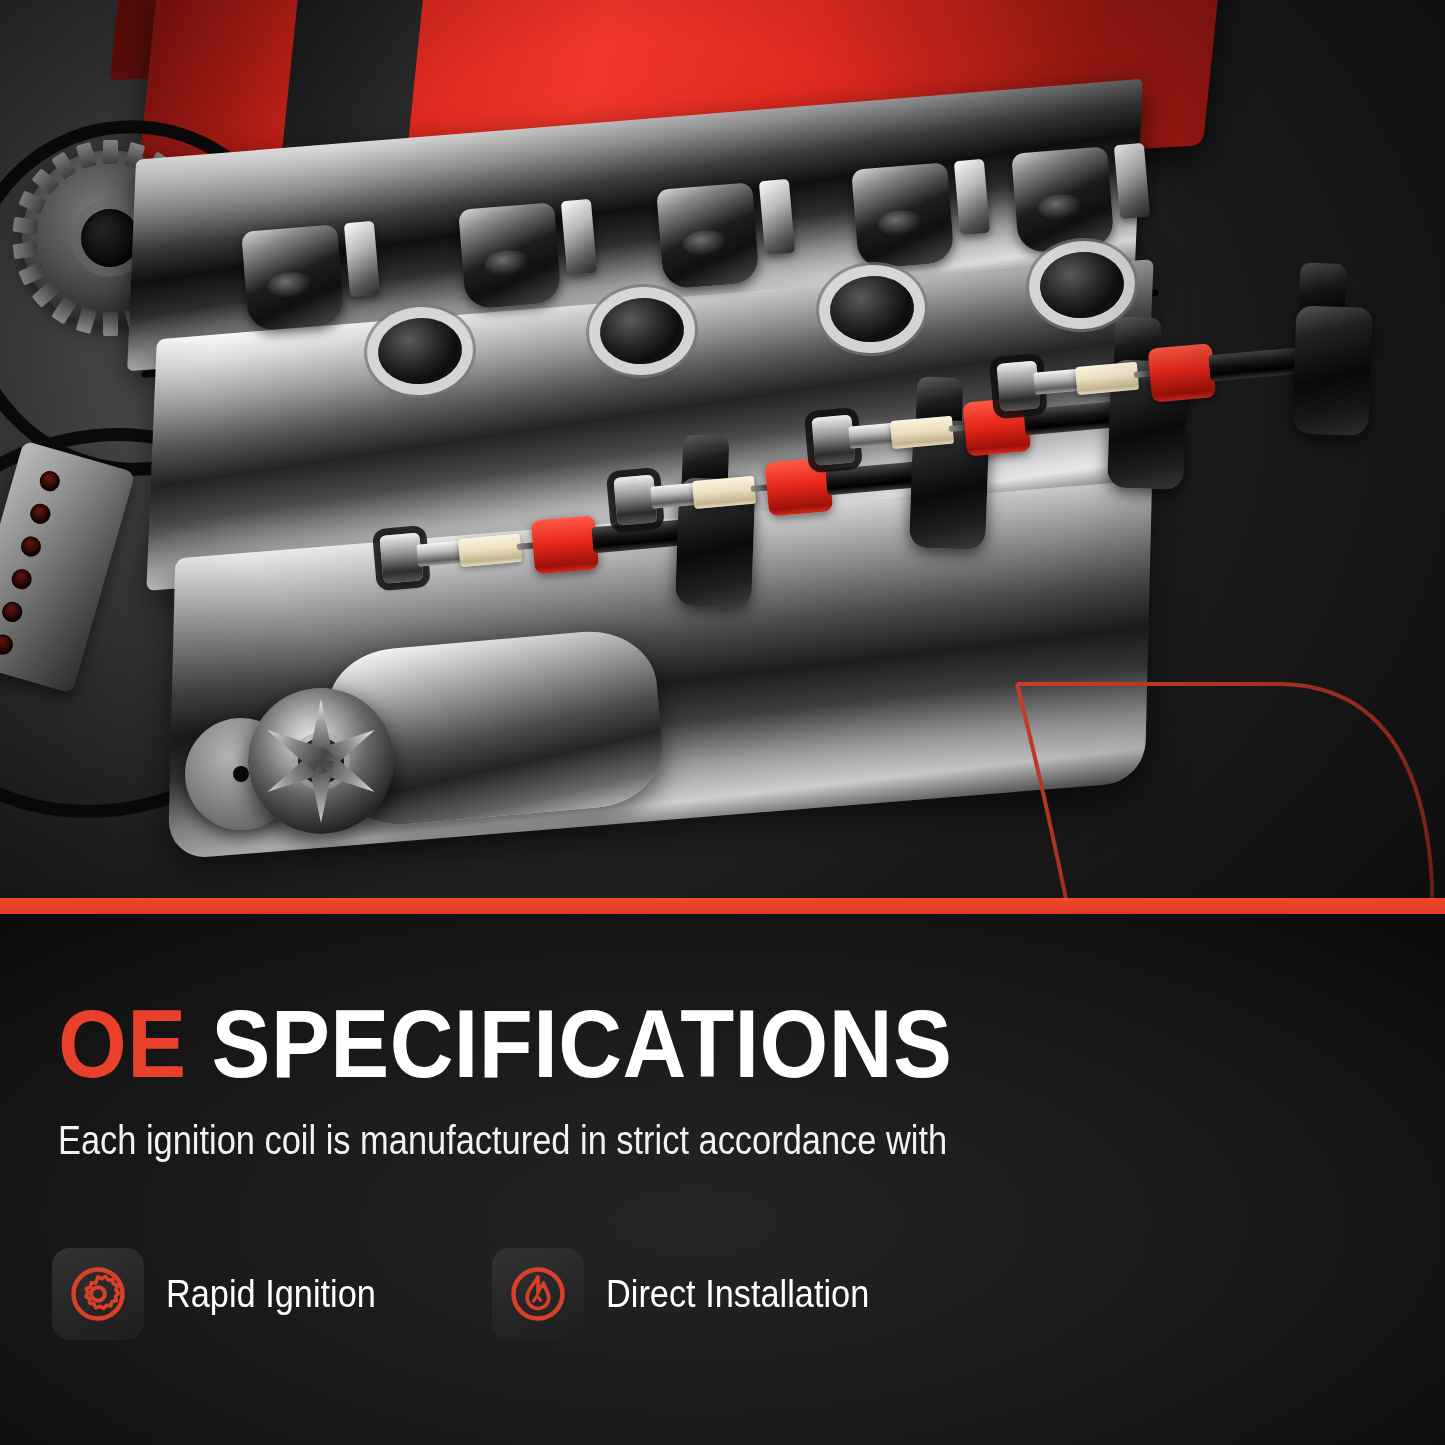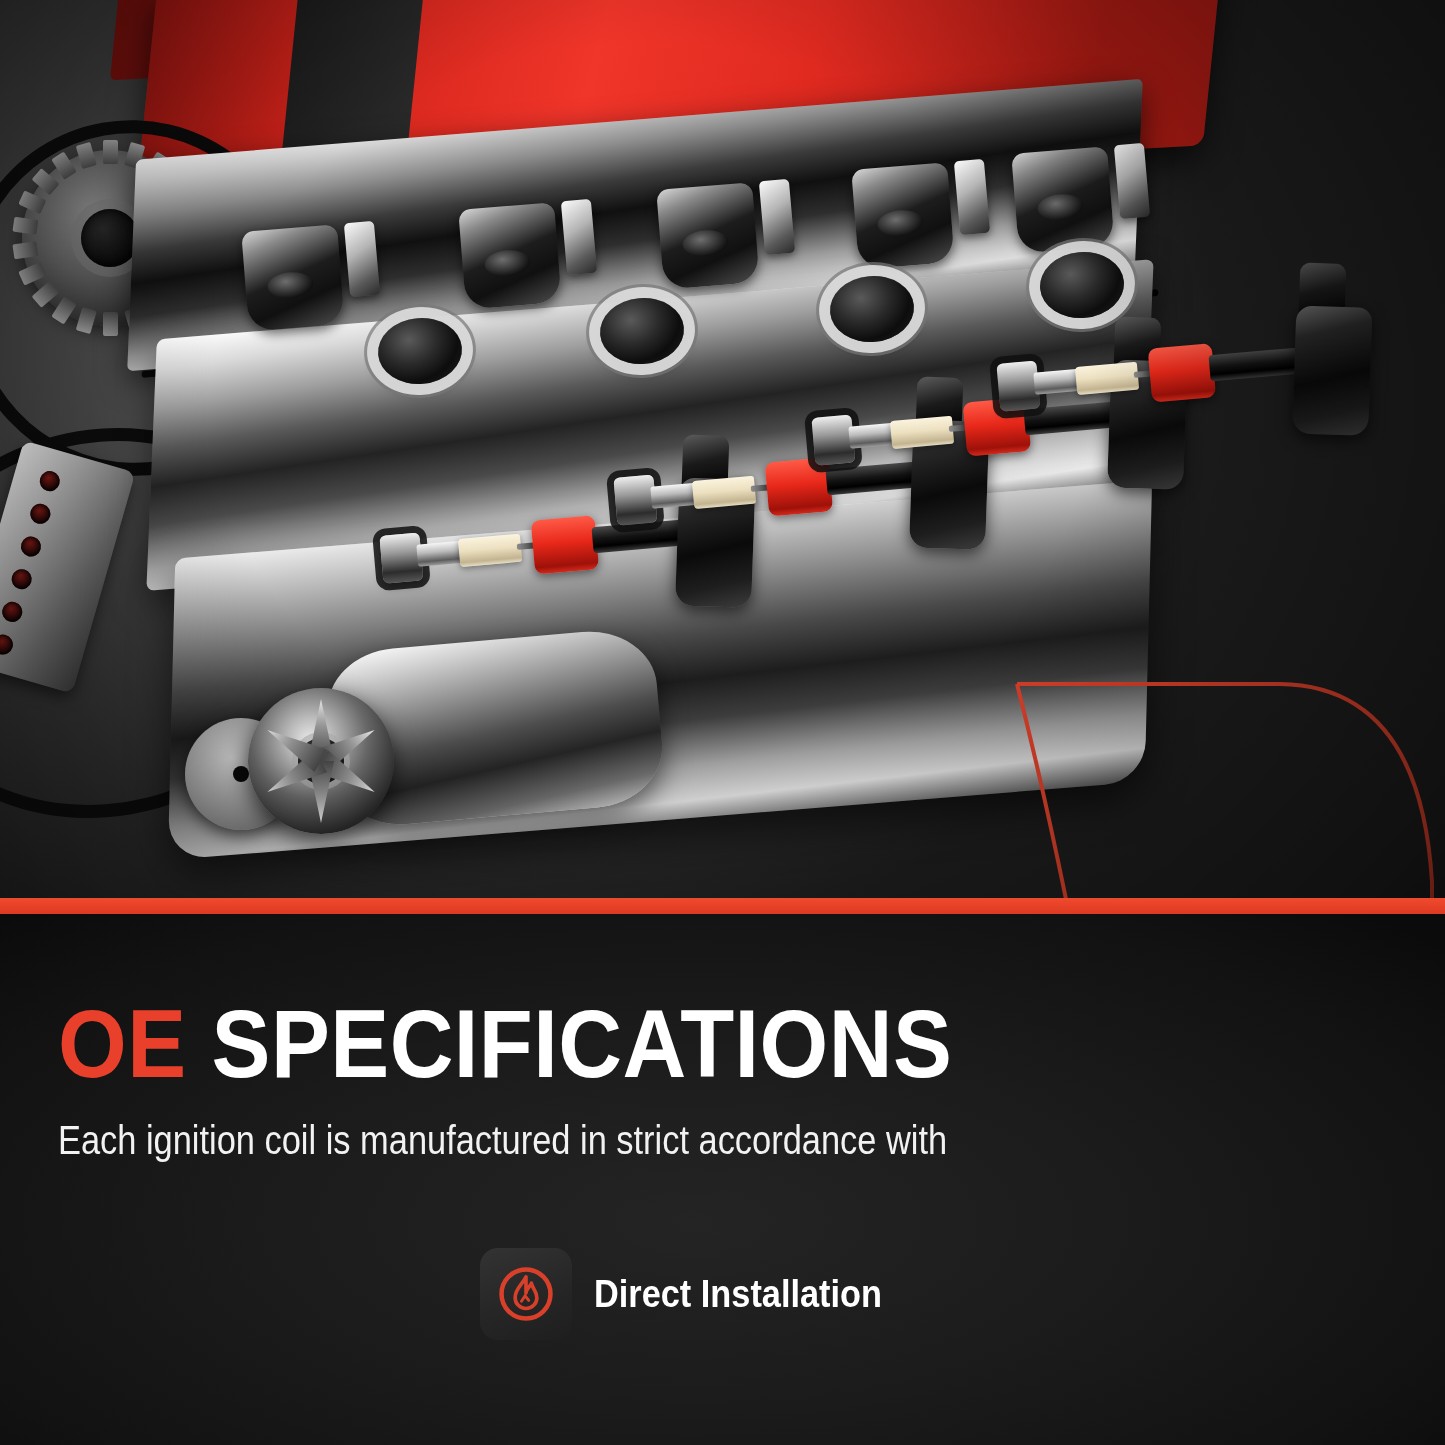--- a/index.html
+++ b/index.html
@@ -429,21 +429,31 @@
 
   <div class="panel"></div>
 
   <div class="headline">
     <span class="oe">OE</span><span> SPECIFICATIONS</span>
   </div>
 
   <div class="subtitle">Each ignition coil is manufactured in strict accordance with</div>
 
   <div class="features" id="features">
-      <div class="feature" style="left: 428px; font-weight: bold;">
+      <div class="feature" style="left: 0px;">
+        <div class="feat-tile">
+          <svg width="58" height="58" viewBox="0 0 64 64">
+            <circle cx="32" cy="32" r="27" fill="none" stroke="#d8402a" stroke-width="5"></circle>
+            <path d="M32 13 l4.3 2.2 4.1-2.6 2.9 3.9 4.8-.4.8 4.8 4.4 2-1.6 4.6 3.1 3.7-3.5 3.3.9 4.8-4.7 1.1-1.4 4.7-4.8-.7-3.2 3.6-4-2.7-4.4 2-2.2-4.3-4.8-.9.1-4.9-4.2-2.4 2.4-4.2-2-4.4 4.5-1.9 1.1-4.8 4.8.5z" fill="none" stroke="#d8402a" stroke-width="4" stroke-linejoin="round"></path>
+            <circle cx="32" cy="32" r="7.5" fill="none" stroke="#d8402a" stroke-width="4.5"></circle>
+          </svg>
+        </div>
+        <div class="feat-label">Rapid Ignition</div>
+      </div>
+      <div class="feature" style="left: 440px;">
         <div class="feat-tile">
           <svg width="58" height="58" viewBox="0 0 64 64">
             <circle cx="32" cy="32" r="27" fill="none" stroke="#d8402a" stroke-width="5"></circle>
             <path d="M32 13 C 28 22 20 26 20 36 a12 12 0 0 0 24 0 c0-7-5-10-6-16 -2 5-6 6-6 11 0-4 0-13 0-18z" fill="none" stroke="#d8402a" stroke-width="4" stroke-linejoin="round"></path>
             <path d="M27 40 l4-6 4 5" fill="none" stroke="#d8402a" stroke-width="3.2" stroke-linecap="round"></path>
           </svg>
         </div>
         <div class="feat-label">Direct Installation</div>
       </div>
     </div>

